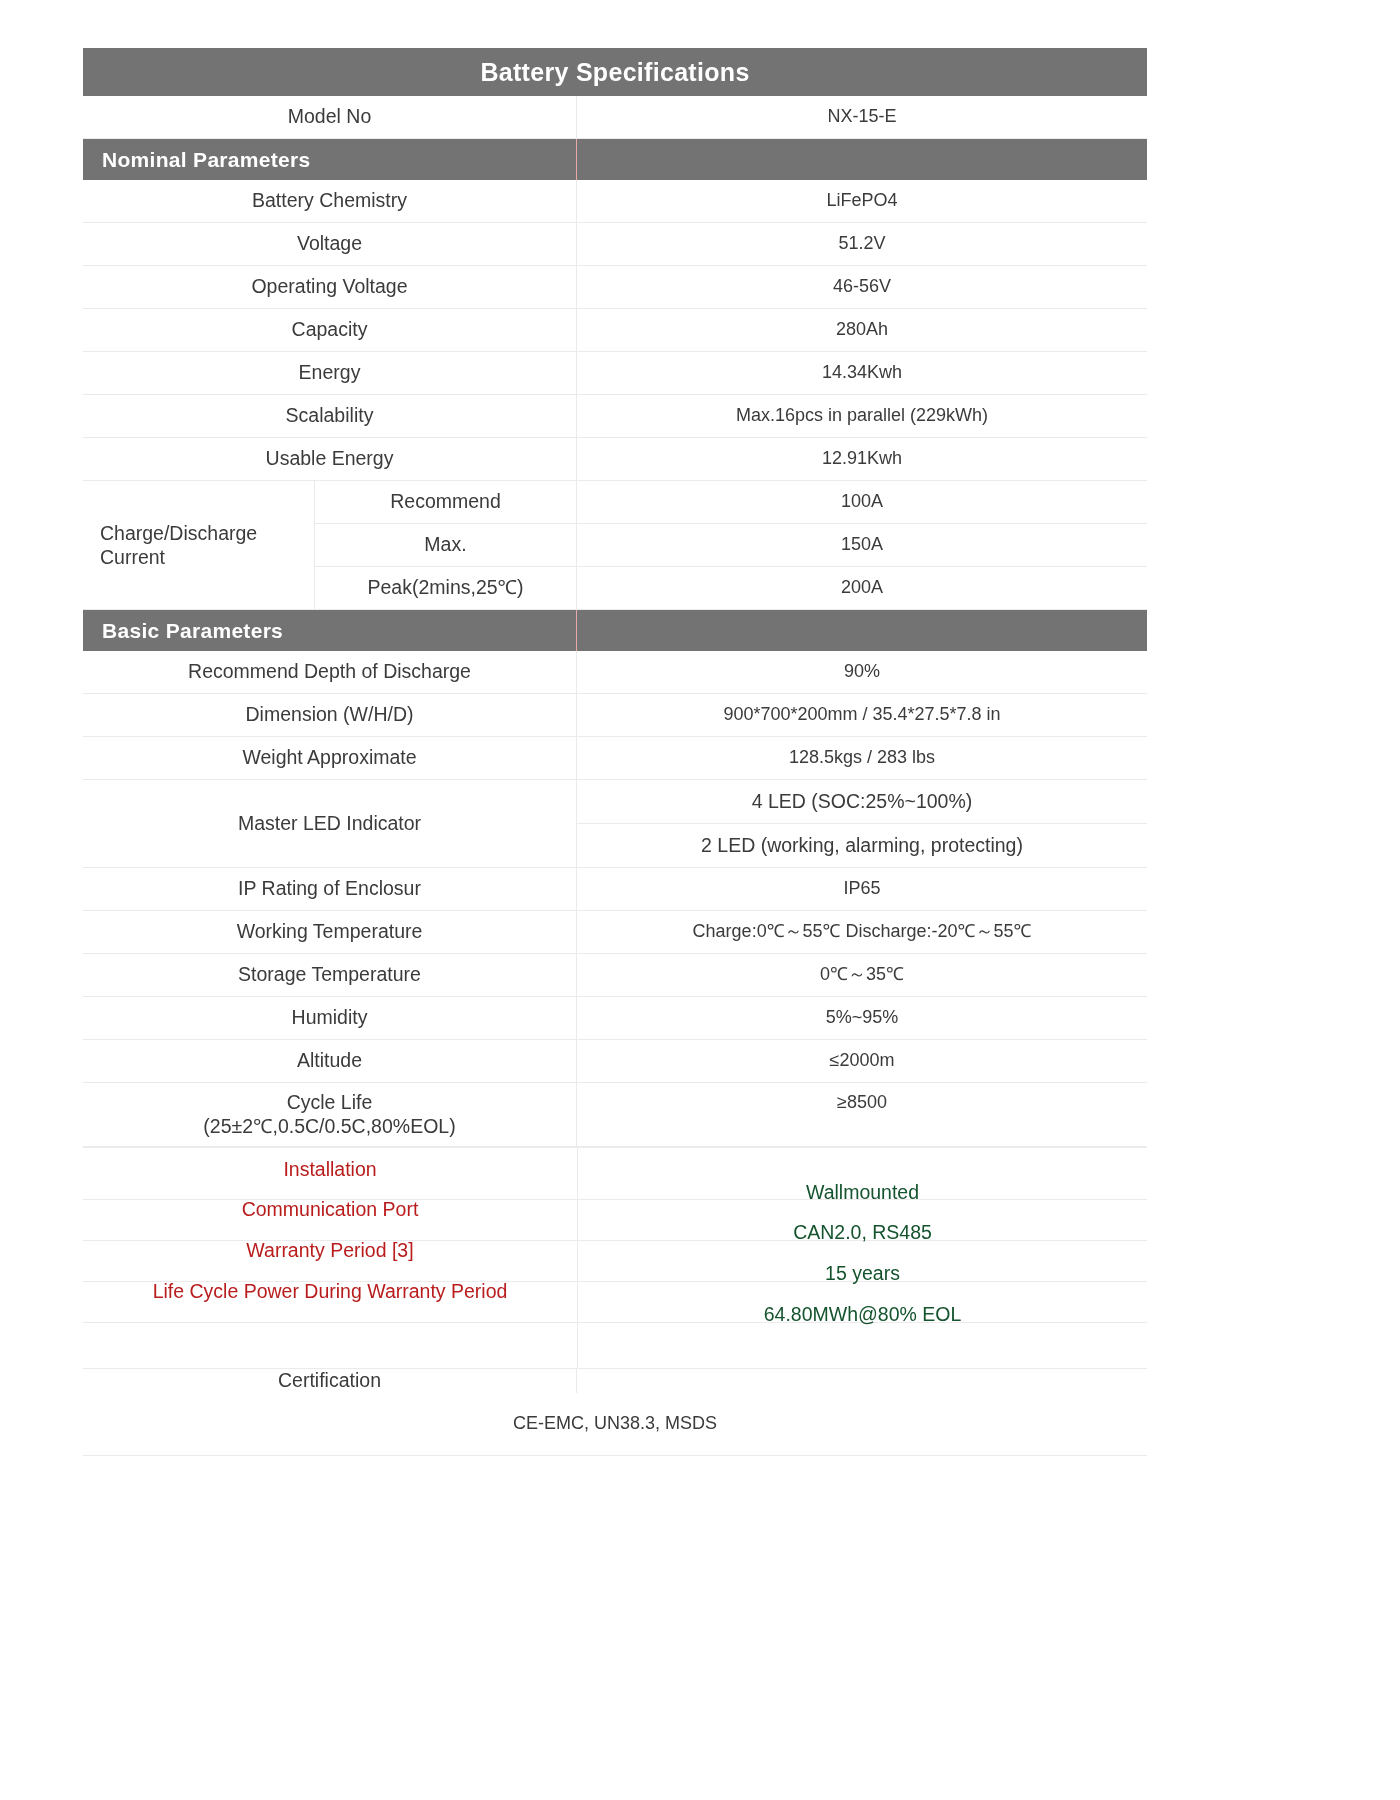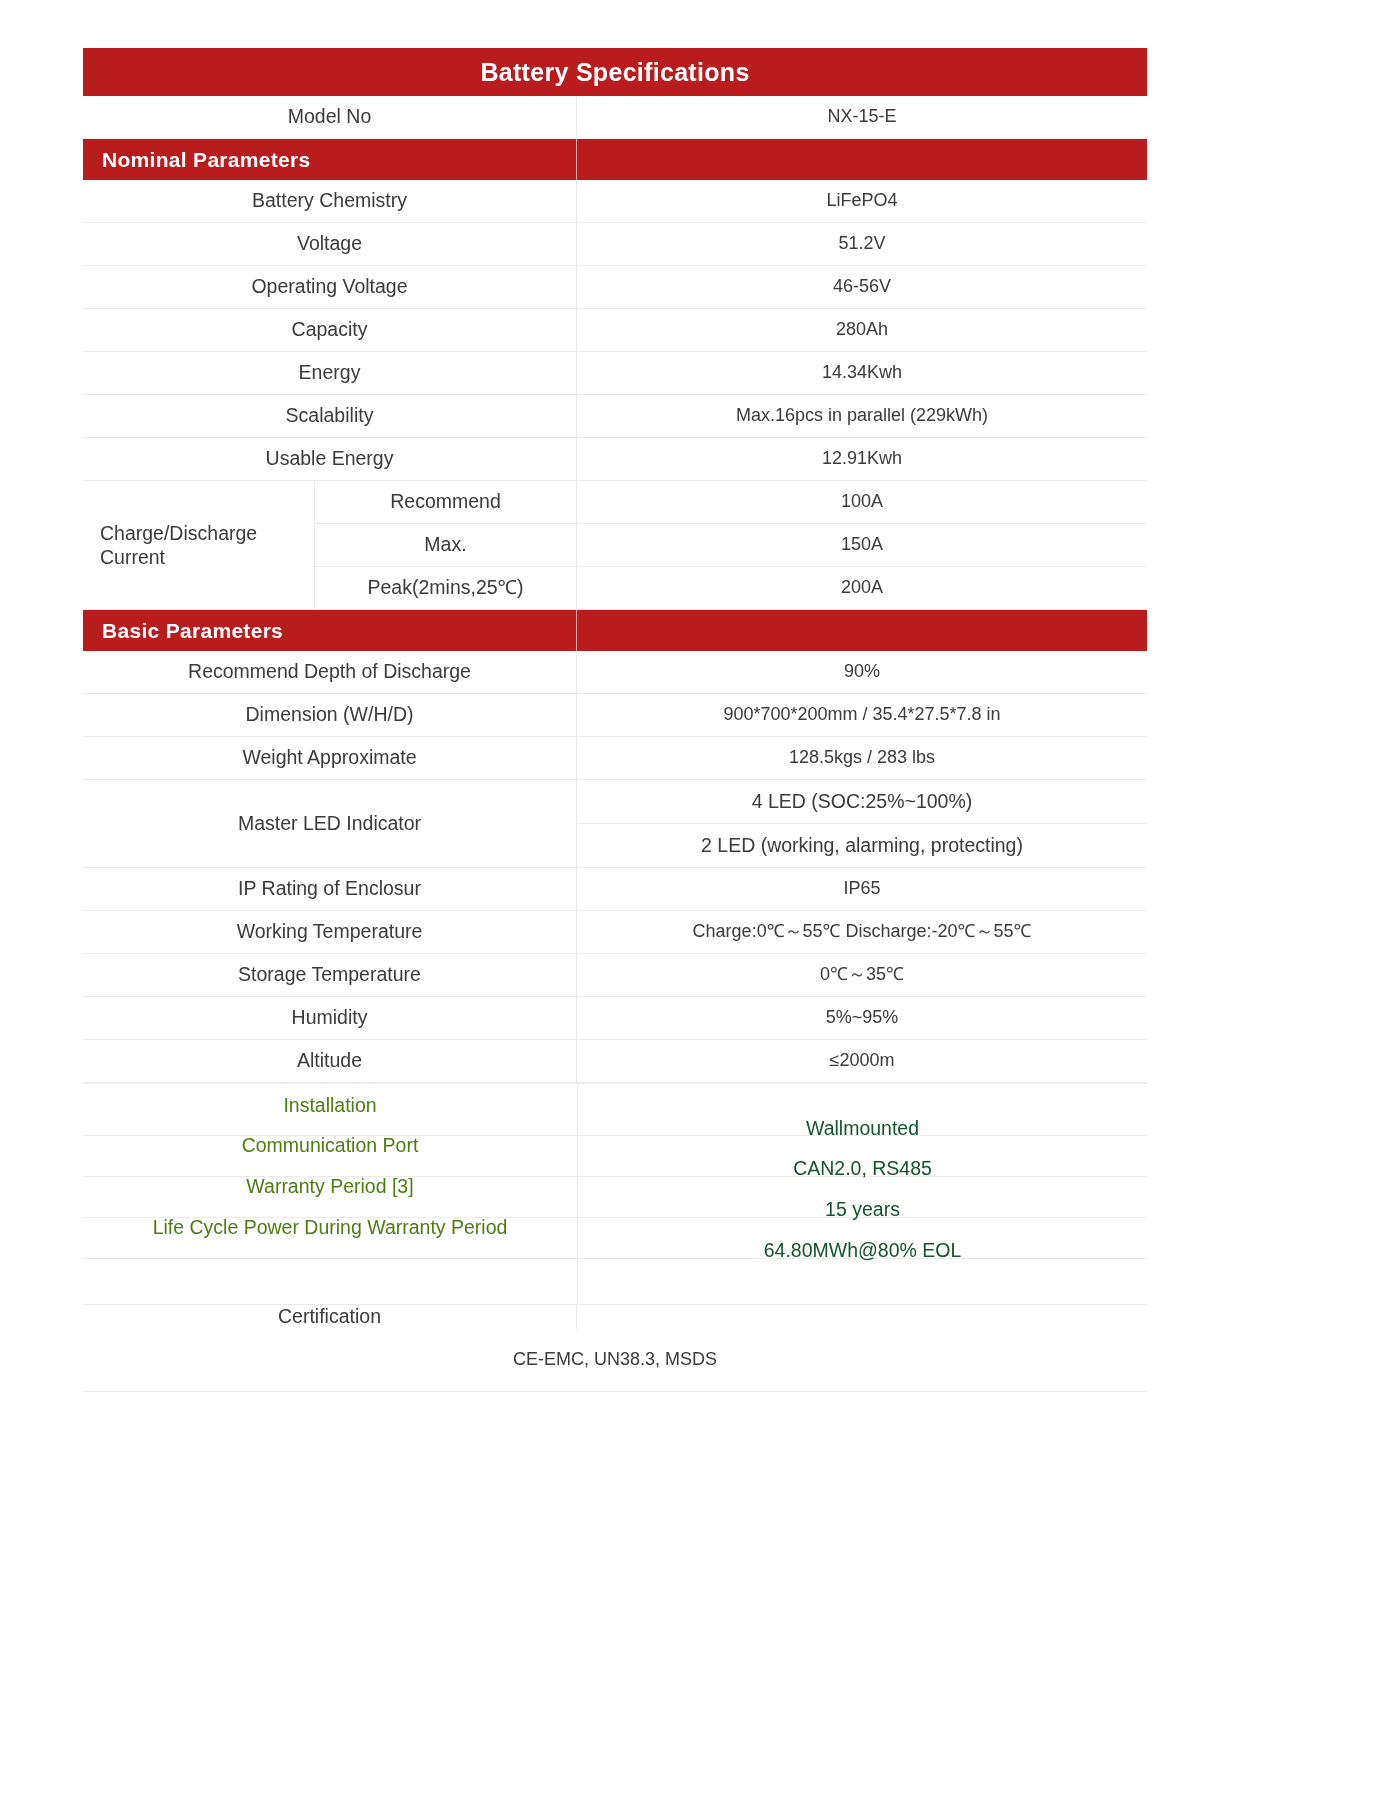--- a/index.html
+++ b/index.html
@@ -18,21 +18,21 @@
 
   .sheet {
     position: absolute;
     left: 83px;
     top: 48px;
     width: 1064px;
   }
 
   
   .banner {
-    background: #b91c1c;
+    background: #737373;
     color: #ffffff;
     font-weight: bold;
     letter-spacing: .3px;
     position: relative;
   }
   .banner-title {
     height: 48px;
     line-height: 48px;
     text-align: center;
     font-size: 25px;
@@ -160,21 +160,21 @@
     bottom: 0;
     width: 1px;
     background: #ebeaea;
   }
   .ob-label {
     position: absolute;
     left: 0;
     width: 494px;
     text-align: center;
     font-size: 19.5px;
-    color: #4d7c0f;
+    color: #b91c1c;
   }
   .ob-value {
     position: absolute;
     left: 495px;
     width: 569px;
     text-align: center;
     font-size: 19.5px;
     color: #14532d;
   }
 
@@ -294,20 +294,27 @@
   </div>
   <div class="row r-h">
     <div class="label">Humidity</div>
     <div class="value">5%~95%</div>
   </div>
   <div class="row r-h">
     <div class="label">Altitude</div>
     <div class="value">≤2000m</div>
   </div>
 
+  <div class="row" style="height:63px">
+    <div class="label two-line">
+      <span>Cycle Life</span>
+      <span>(25±2℃,0.5C/0.5C,80%EOL)</span>
+    </div>
+    <div class="value" style="align-items:flex-start; padding-top:9px">≥8500</div>
+  </div>
 
   <div class="offset-block">
     <div class="ob-vline"></div>
 
     <div class="ob-divider" style="top:0px"></div>
     <div class="ob-divider" style="top:52px"></div>
     <div class="ob-divider" style="top:93px"></div>
     <div class="ob-divider" style="top:134px"></div>
     <div class="ob-divider" style="top:175px"></div>
 

